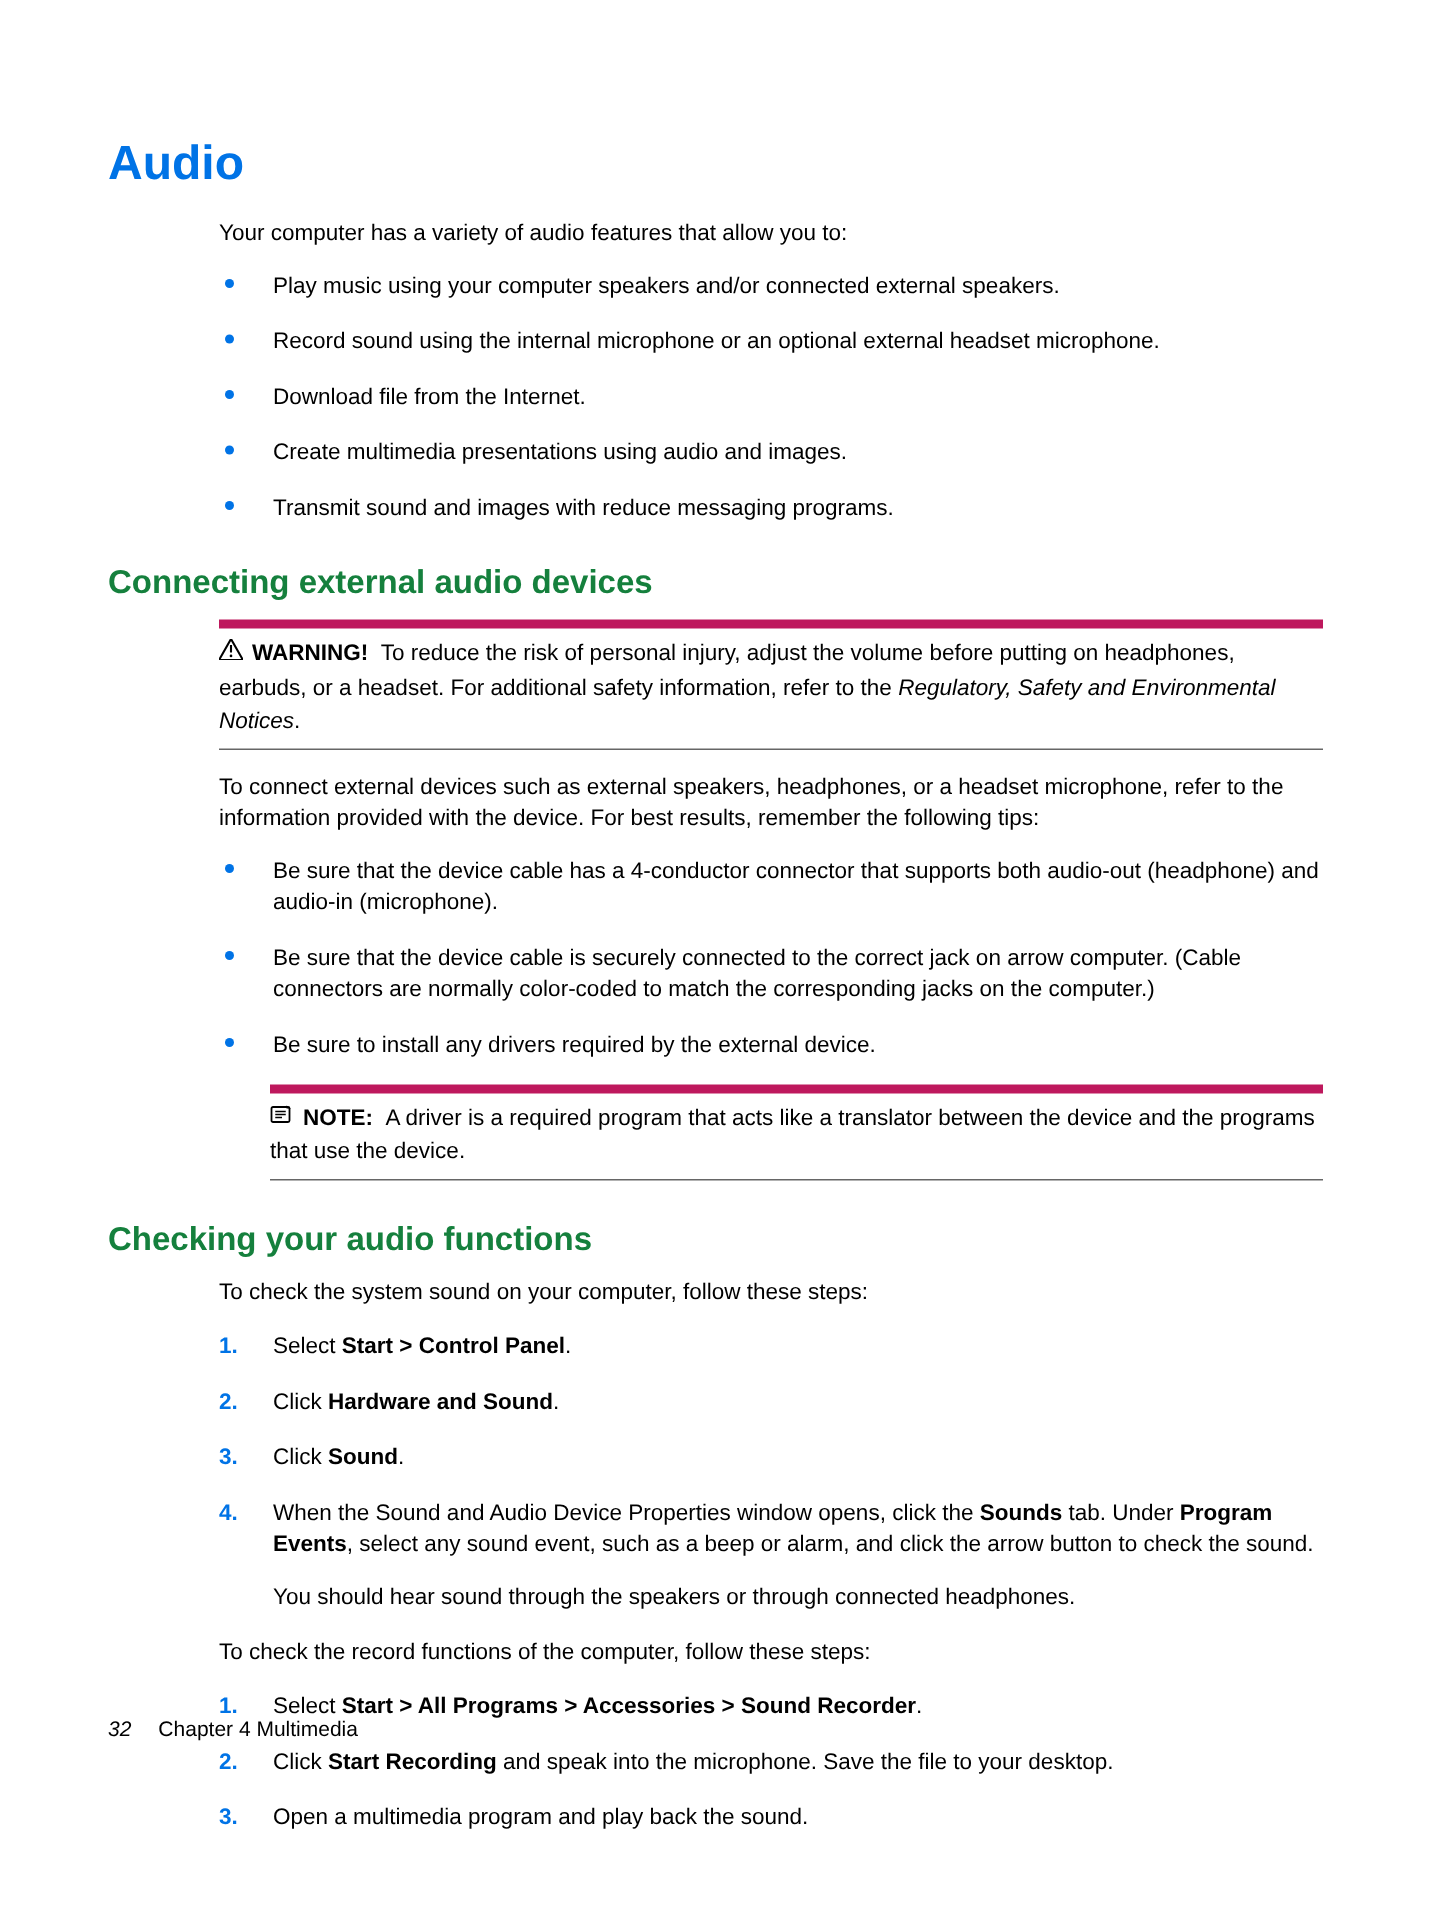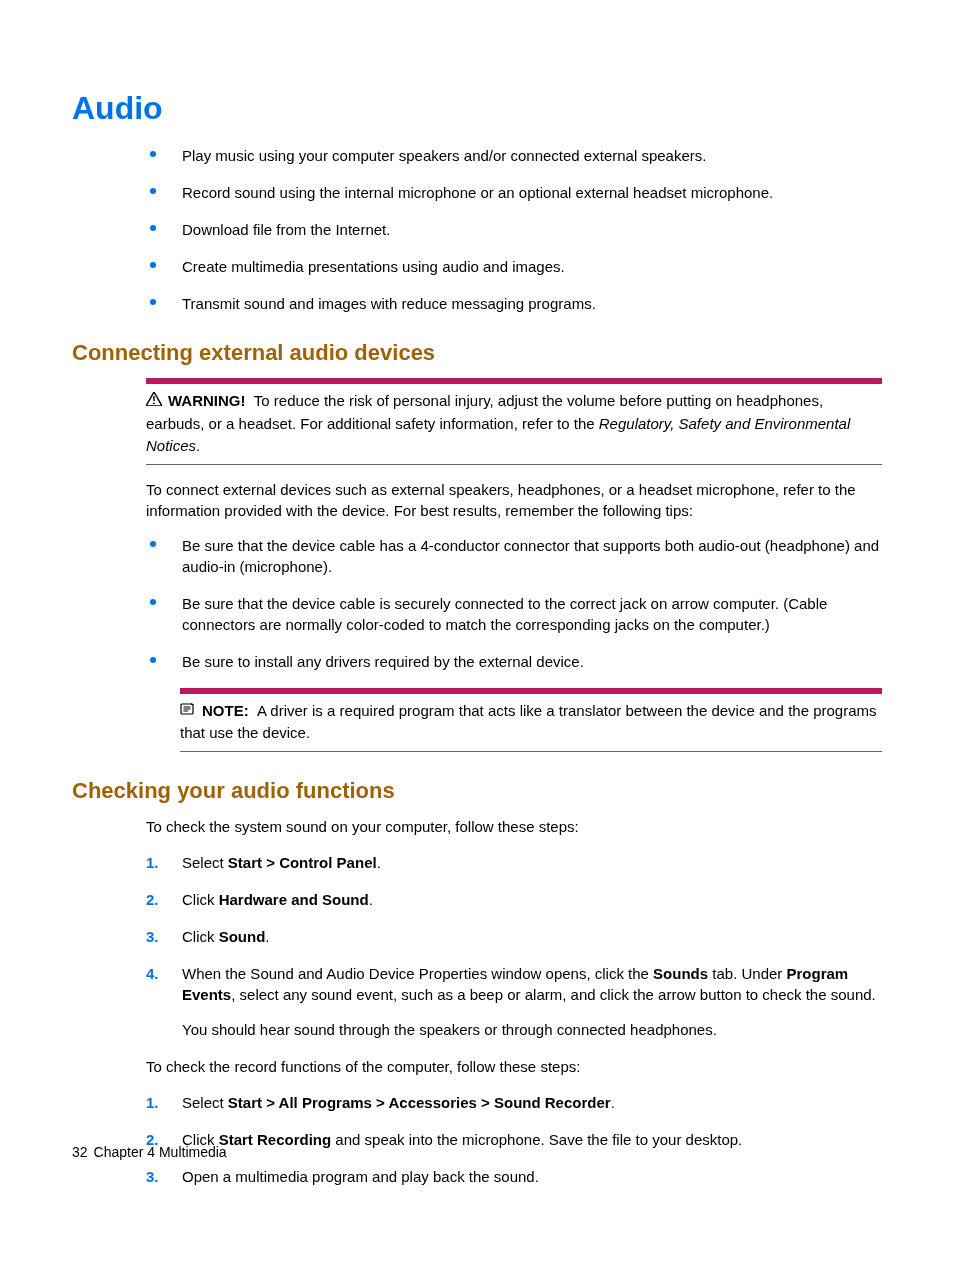--- a/index.html
+++ b/index.html
@@ -17,21 +17,21 @@
     padding: 90px 72px 40px 72px;
     position: relative;
   }
   h1.main-heading {
     color: #0073e6;
     font-size: 32px;
     font-weight: bold;
     margin: 0 0 18px 0;
   }
   h2.sub-heading {
-    color: #a16207;
+    color: #15803d;
     font-size: 22px;
     font-weight: bold;
     margin: 26px 0 12px 0;
   }
   .intro {
     margin: 0 0 14px 74px;
     line-height: 1.4;
   }
   .body-para {
     margin: 12px 0 14px 74px;
@@ -101,34 +101,36 @@
   .callout.note {
     margin-left: 108px;
   }
   .footer {
     position: absolute;
     bottom: 62px;
     left: 72px;
     font-size: 14px;
   }
   .page-num {
-    margin-right: 6px;
+    margin-right: 18px;
+    font-style: italic;
   }
   .italic {
     font-style: italic;
   }
   b { font-weight: bold; }
 </style>
 </head>
 <body>
 
 <div class="page">
 
   <h1 class="main-heading">Audio</h1>
 
+  <p class="intro">Your computer has a variety of audio features that allow you to:</p>
 
   <ul class="bullets">
     <li>Play music using your computer speakers and/or connected external speakers.</li>
     <li>Record sound using the internal microphone or an optional external headset microphone.</li>
     <li>Download file from the Internet.</li>
     <li>Create multimedia presentations using audio and images.</li>
     <li>Transmit sound and images with reduce messaging programs.</li>
   </ul>
 
   <h2 class="sub-heading">Connecting external audio devices</h2>

